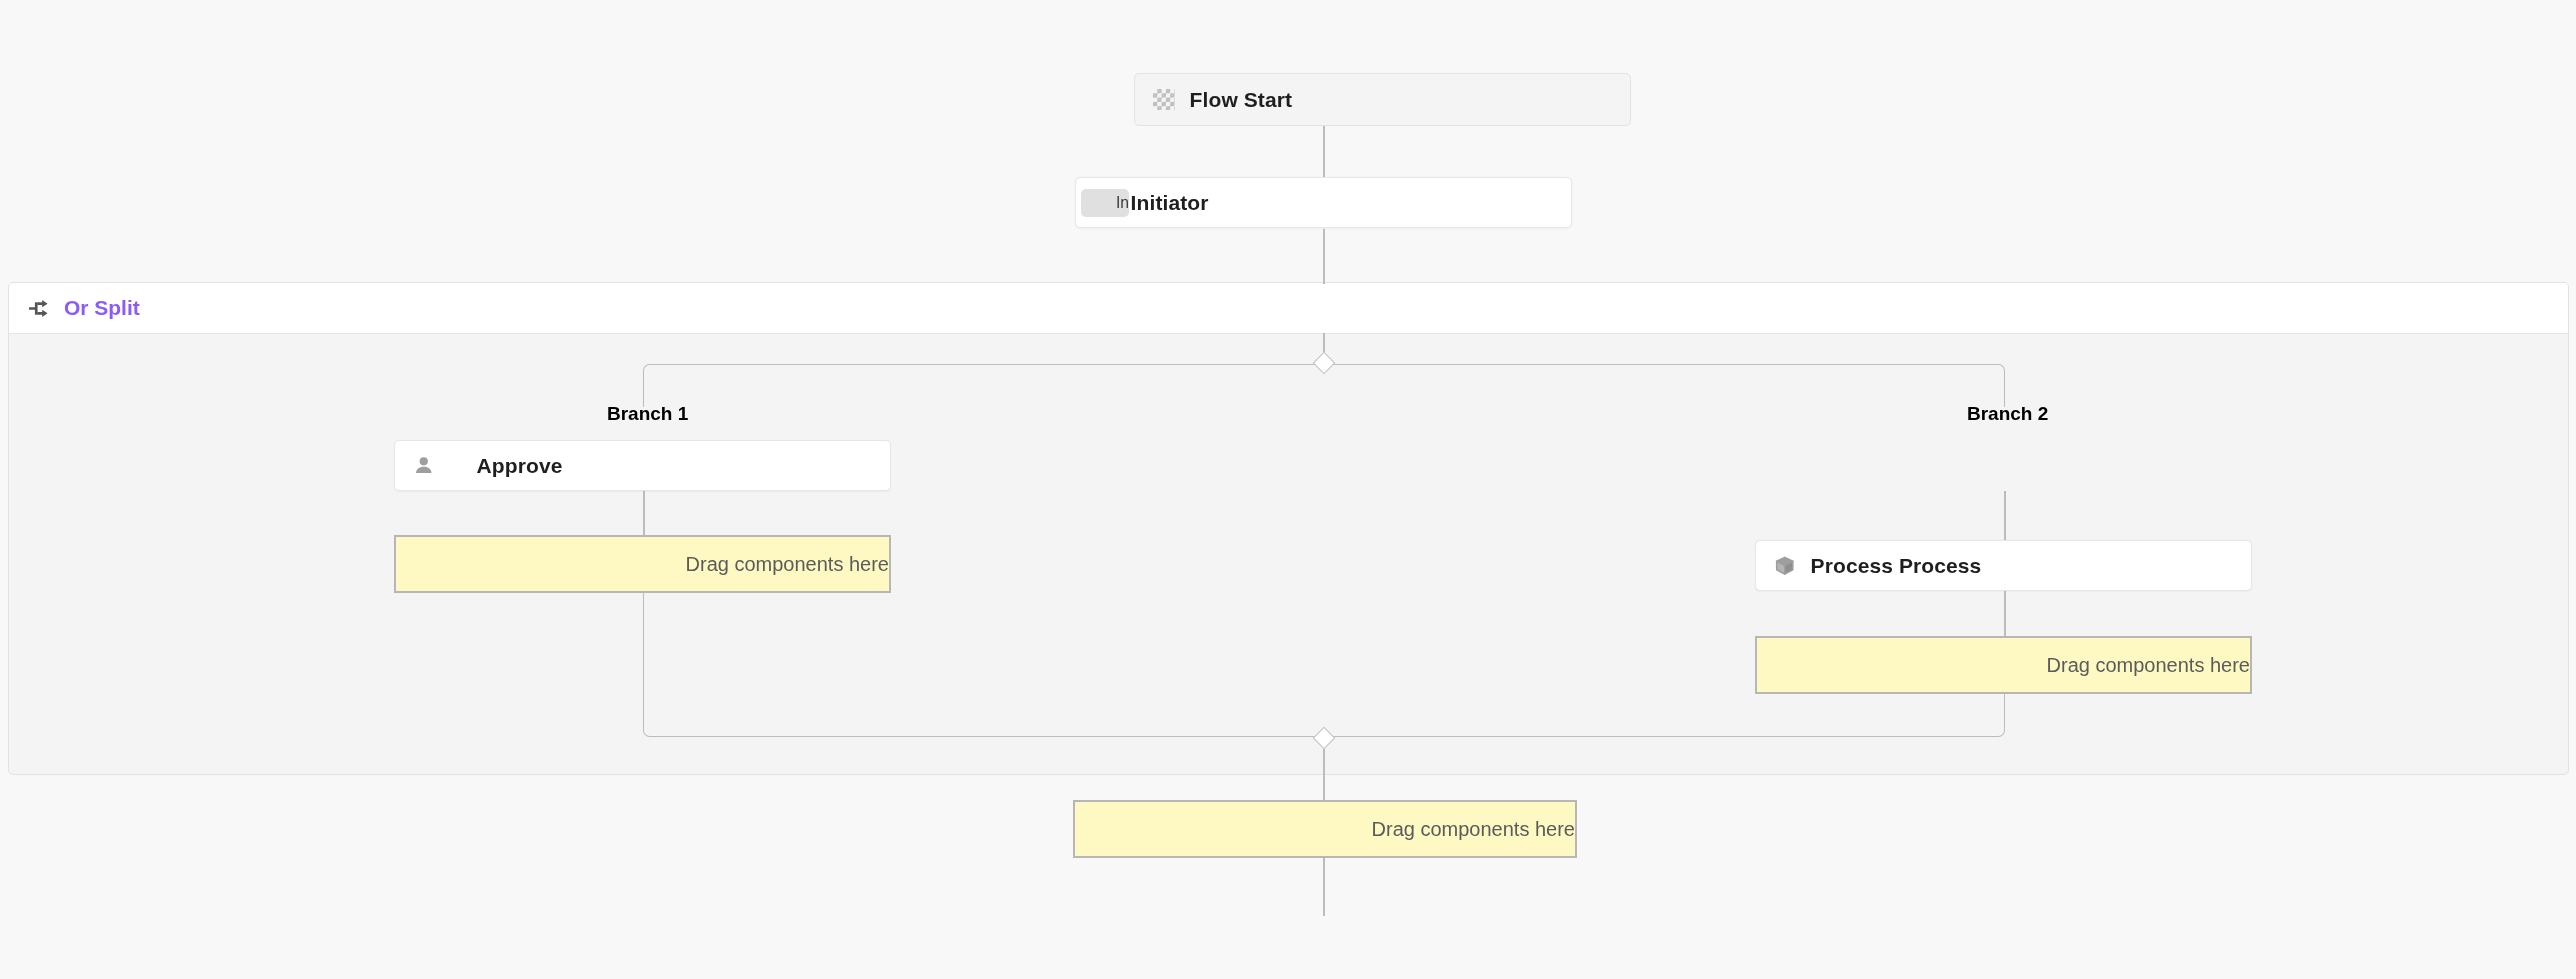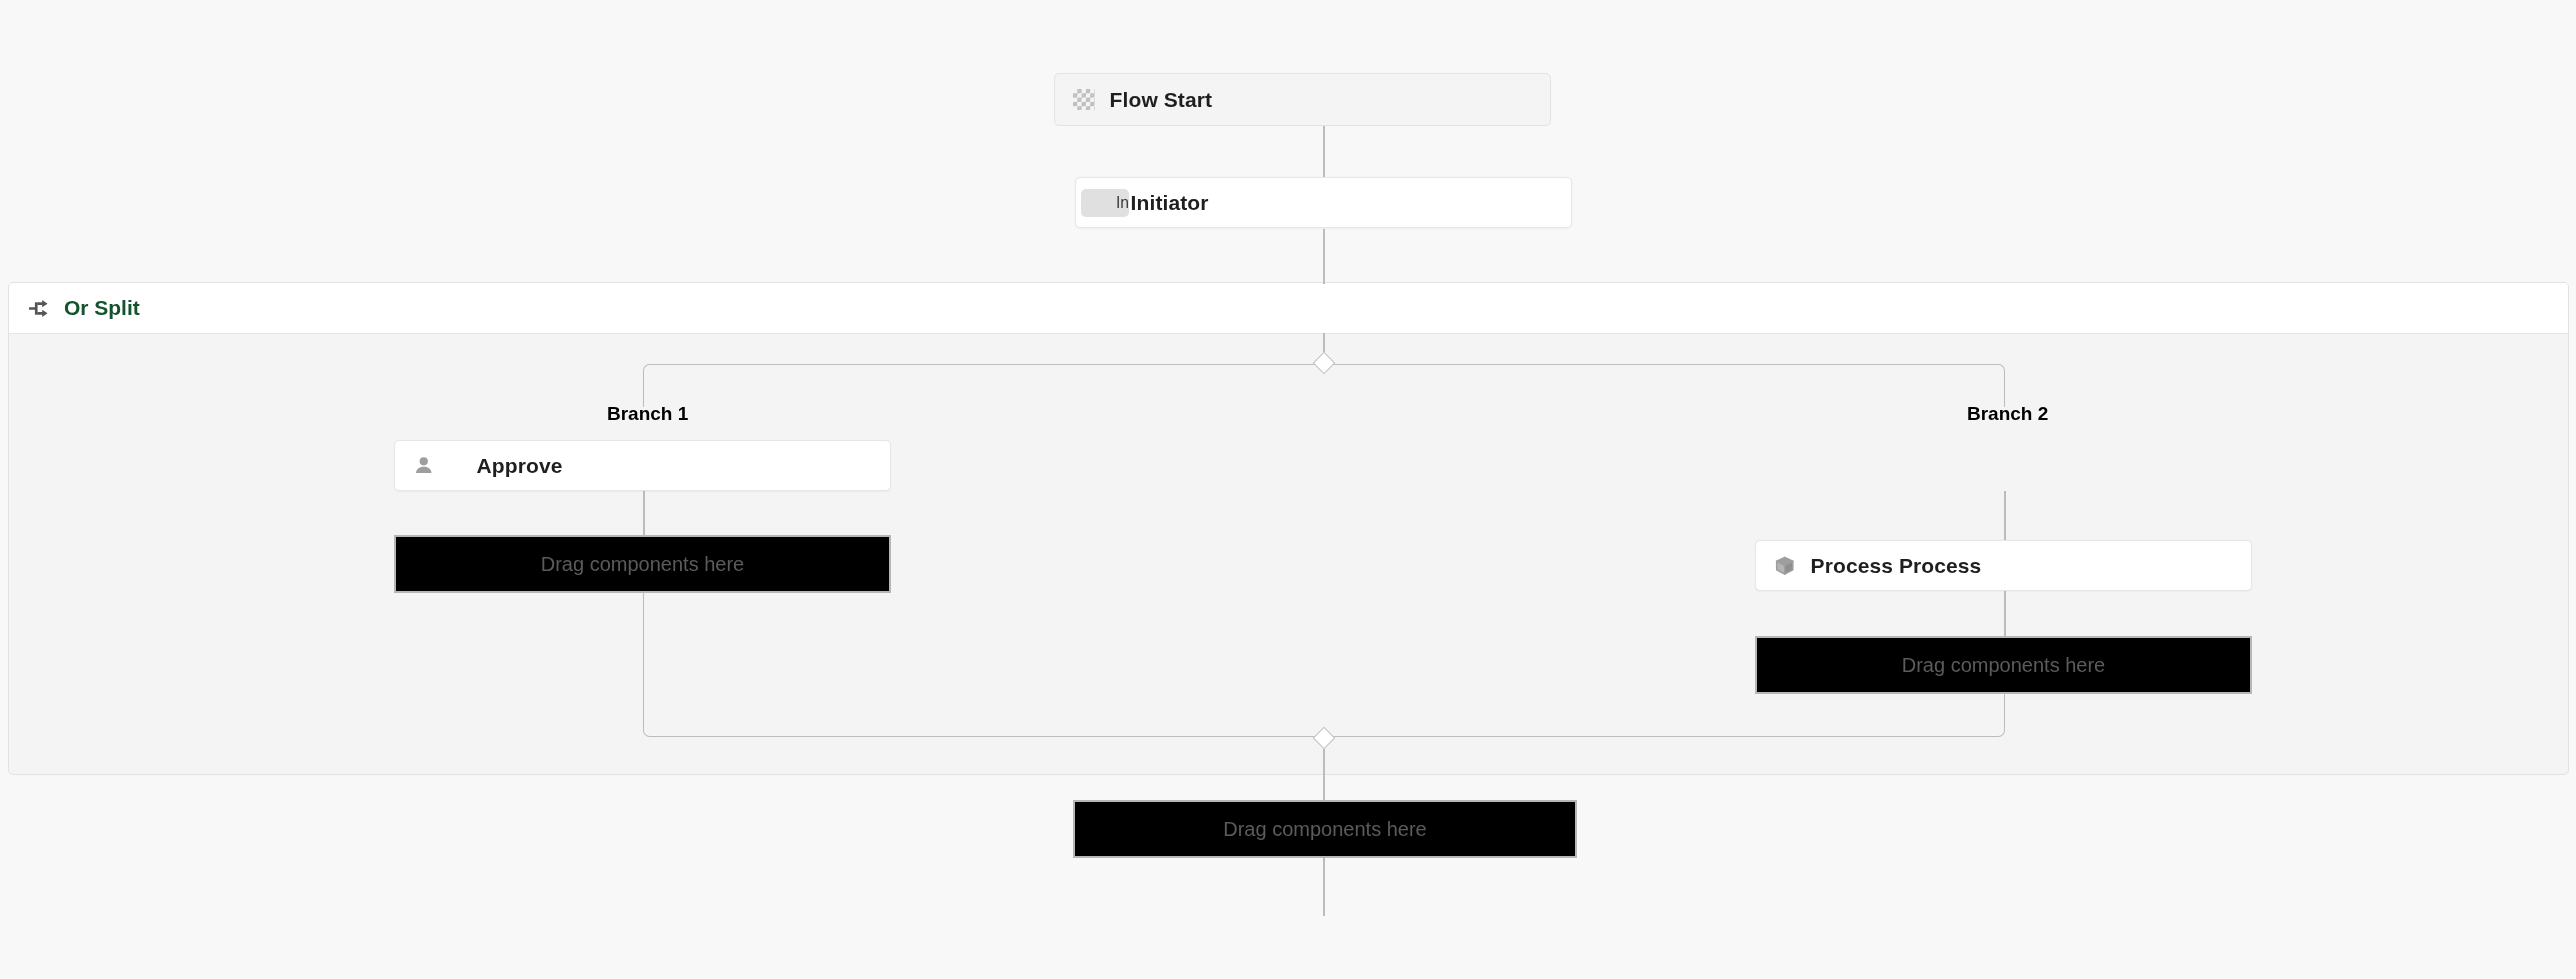--- a/index.html
+++ b/index.html
@@ -79,25 +79,25 @@
     align-items: center;
     justify-content: center;
     font-family: "Liberation Sans", sans-serif;
     padding-left: 35px;
   }
 
   
   .dropzone {
     position: absolute;
     box-sizing: border-box;
-    background: #000000;
+    background: #fef9c3;
     border: 2.5px solid #b6b6b6;
     display: flex;
     align-items: center;
-    justify-content: center;
+    justify-content: flex-end;
     z-index: 5;
   }
   .dropzone-text {
     font-size: 20px;
     color: #5b5b5b;
     white-space: nowrap;
   }
 
   
   #orsplit {
@@ -123,21 +123,21 @@
     height: 25px;
     margin-right: 11.6px;
     display: flex;
     align-items: center;
     justify-content: center;
     flex: 0 0 auto;
   }
   #orsplit-title {
     font-size: 21px;
     font-weight: bold;
-    color: #14532d;
+    color: #8b5cf6;
     white-space: nowrap;
   }
 
   
   .branch-label {
     position: absolute;
     font-size: 19px;
     font-weight: bold;
     color: #000000;
     white-space: nowrap;
@@ -193,21 +193,21 @@
     border: 1.7px solid #bcbcbc;
     transform: rotate(45deg);
     z-index: 4;
   }
 </style>
 </head>
 <body>
 
 <div id="canvas">
 
-  <div class="node node-terminal" style="left:1054px; top:73px; width:497px; height:53px;">
+  <div class="node node-terminal" style="left:1134px; top:73px; width:497px; height:53px;">
     <span class="node-icon">
       <span class="checker"></span>
     </span>
     <span class="node-label">Flow Start</span>
   </div>
 
   <div class="conn conn-v" style="left:1323px; top:126px; height:51px;"></div>
 
   <div class="node node-card" style="left:1075px; top:177px; width:497px; height:51px;">
     <span class="node-icon">

